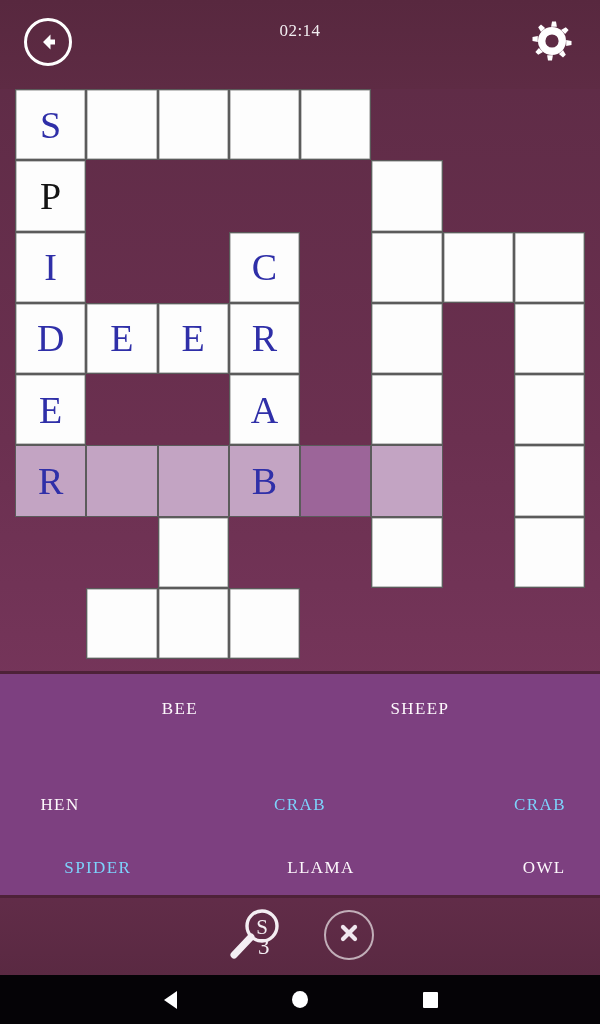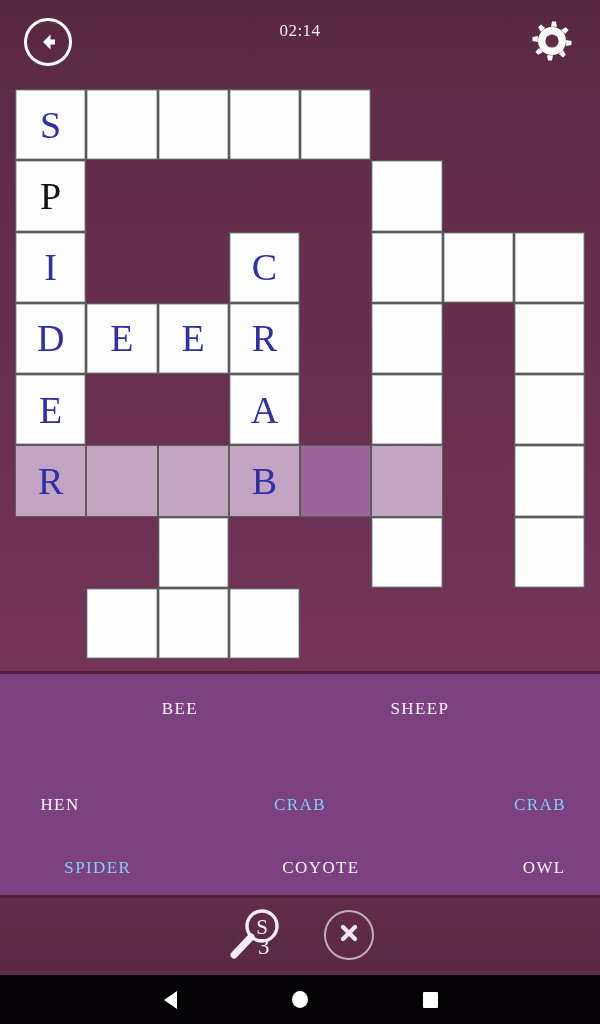--- a/index.html
+++ b/index.html
@@ -248,21 +248,21 @@
       <div class="wordrow" style="top: 104px;">
         <div class="wcell">HEN</div>
         <div class="wcell empty"></div>
         <div class="wcell found">CRAB</div>
         <div class="wcell empty"></div>
         <div class="wcell found">CRAB</div>
       </div>
       <div class="wordrow" style="top: 167px; padding-left: 42px;">
         <div class="wcell found">SPIDER</div>
         <div class="wcell empty"></div>
-        <div class="wcell">COYOTE</div>
+        <div class="wcell">LLAMA</div>
         <div class="wcell empty"></div>
         <div class="wcell">OWL</div>
       </div>
     </div>
 
   <div id="actionbar">
     <div id="hint-btn">
       <svg width="66" height="62" viewBox="0 0 66 62">
         <circle cx="40" cy="20" r="15" fill="none" stroke="#f4eef3" stroke-width="3.4"></circle>
         <line x1="29" y1="31" x2="12" y2="49" stroke="#f4eef3" stroke-width="7" stroke-linecap="round"></line>

